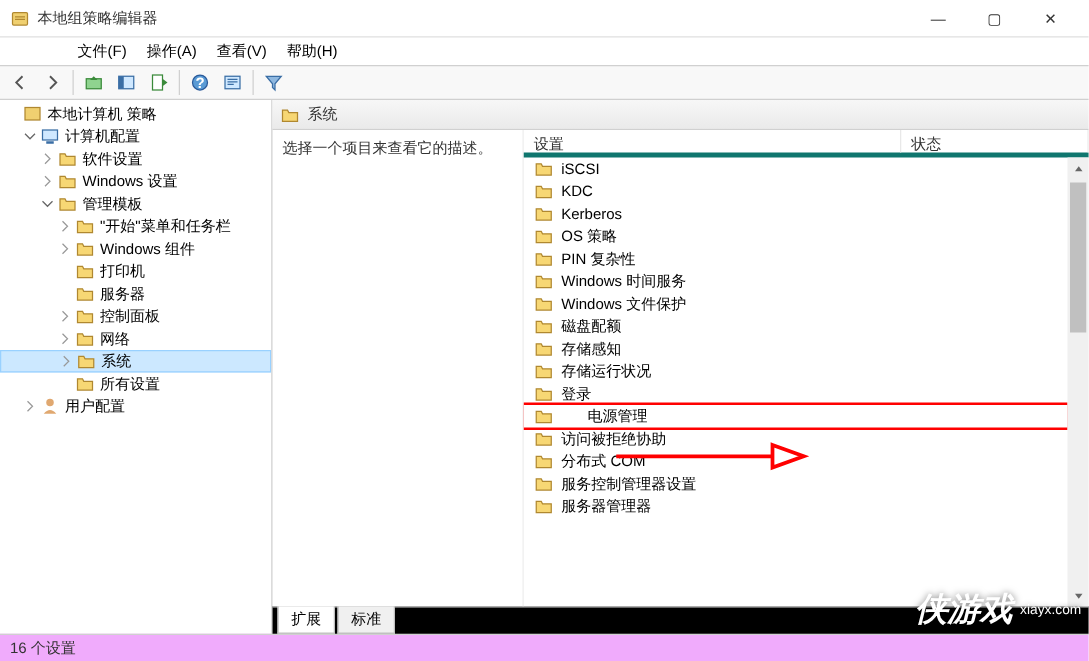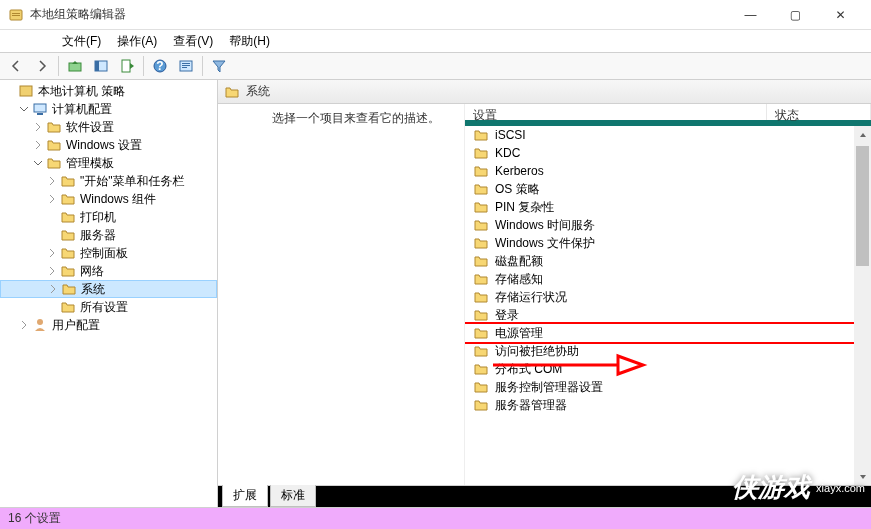--- a/index.html
+++ b/index.html
@@ -29,31 +29,31 @@
 .indent-1 { padding-left: 18px; }
 .indent-2 { padding-left: 32px; }
 .indent-3 { padding-left: 46px; }
 
 .content-pane { flex: 1; display: flex; flex-direction: column; position: relative; }
 .content-header { height: 24px; background: linear-gradient(#f7f7f7,#eaeaea); border-bottom: 1px solid #d0d0d0; display: flex; align-items: center; padding: 0 6px; }
 .content-header .folder-icon { width: 16px; height: 16px; margin-right: 6px; }
 .content-header .title { color: #333; }
 
 .content-body { flex: 1; display: flex; position: relative; }
-.desc-col { width: 200px; padding: 6px 8px; color: #333; margin-left: 46px; }
+.desc-col { width: 200px; padding: 6px 8px; color: #333; }
 .list-col { flex: 1; position: relative; border-left: 1px solid #eee; }
-.list-header { height: 22px; display: flex; border-bottom: 6px solid #0f766e; }
+.list-header { height: 22px; display: flex; border-bottom: 4px solid #0f766e; }
 .list-header .col { padding: 3px 8px; color: #333; border-right: 1px solid #e8e8e8; }
 .list-header .col-name { width: 302px; }
 .list-header .col-state { flex: 1; }
 .list-items { position: absolute; top: 22px; left: 0; right: 17px; bottom: 0; overflow: hidden; }
 .list-item { height: 18px; display: flex; align-items: center; padding-left: 8px; }
 .list-item .li-icon { width: 16px; height: 16px; margin-right: 6px; }
 .list-item .li-label { color: #000; }
-.list-item.highlighted { outline: 2px solid #ff0000; outline-offset: 0; }
+.list-item.highlighted { outline: 2px solid #ff0000; outline-offset: 0; gap: 21px; }
 
 .vscroll { position: absolute; right: 0; top: 22px; bottom: 0; width: 17px; background: #f0f0f0; }
 .vscroll .thumb { position: absolute; left: 2px; right: 2px; top: 20px; height: 120px; background: #c0c0c0; }
 .vscroll .arrow { position: absolute; left: 0; right: 0; height: 17px; display: flex; align-items: center; justify-content: center; }
 .vscroll .arrow-up { top: 0; }
 .vscroll .arrow-down { bottom: 0; }
 
 .tabs-row { height: 22px; display: flex; align-items: flex-end; padding-left: 4px; border-top: 1px solid #d0d0d0; gap: 2px; background: #000000; }
 .tab { border: 1px solid #c0c0c0; border-top: none; padding: 2px 10px; background: #fff; }
 .tab.inactive { background: #f0f0f0; }

